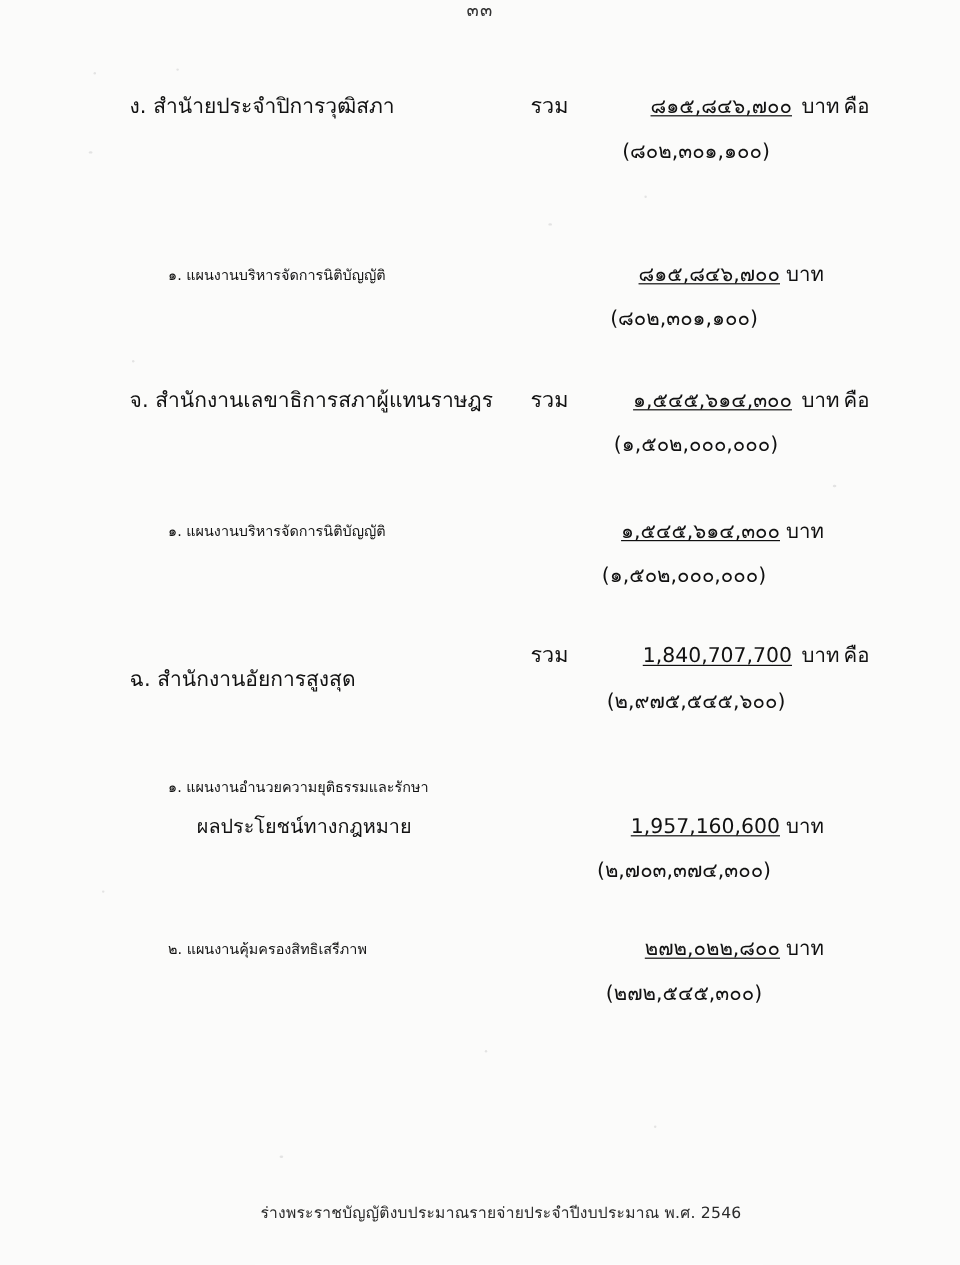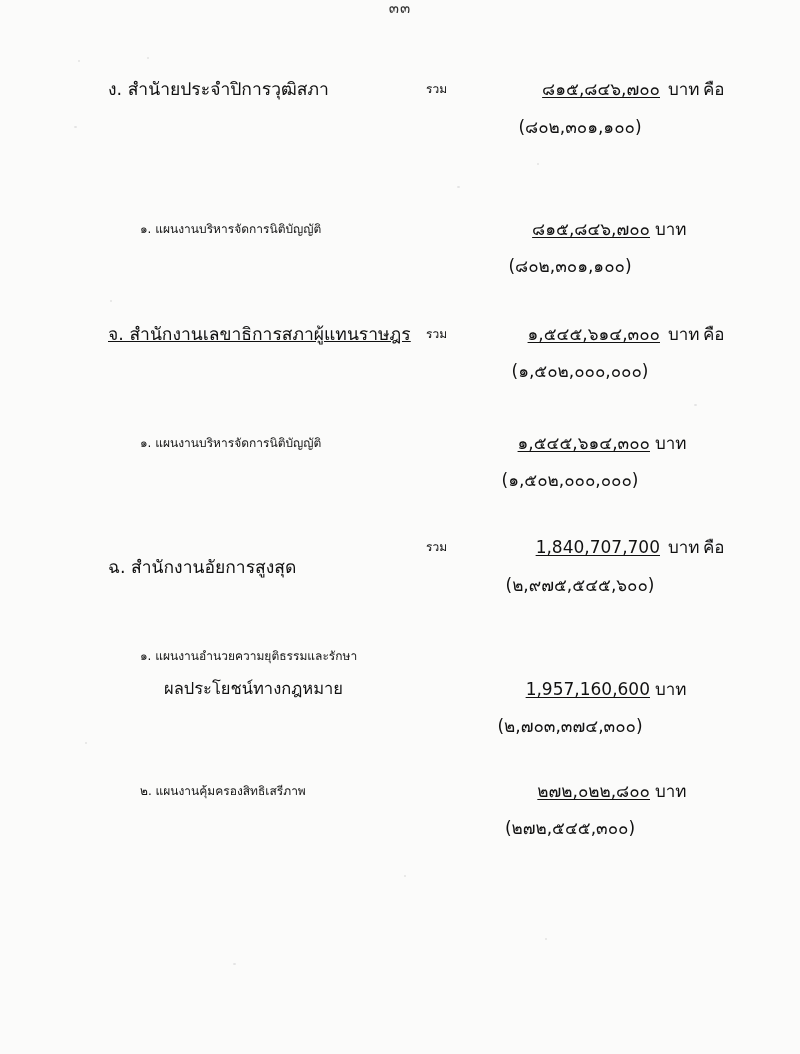--- a/index.html
+++ b/index.html
@@ -62,22 +62,22 @@
   .lvl-b {         
     left: 140px;
     font-size: 12px;
   }
   .lvl-b2 {        
     left: 164px;
     font-size: 16.5px;
     text-align: center;
   }
   .sum-label {
-    left: 426px;
-    font-size: 12px;
+    left: 442px;
+    font-size: 18px;
   }
   .amount {
     font-size: 17px;
     text-decoration: underline;
     text-underline-offset: 2px;
   }
   .amount-a {      
     left: 500px;
     width: 160px;
     text-align: right;
@@ -150,21 +150,21 @@
     </div>
 
     <div class="row">
       <div class="cell lvl-b" style="top:160px;">๑. แผนงานบริหารจัดการนิติบัญญัติ</div>
       <div class="cell amount amount-b" style="top:160px;">๘๑๕,๘๔๖,๗๐๐</div>
       <div class="cell unit unit-b" style="top:160px;">บาท</div>
       <div class="cell paren paren-b" style="top:197px;">(๘๐๒,๓๐๑,๑๐๐)</div>
     </div>
 
     <div class="row">
-      <div class="cell lvl-a" style="top:265px;text-decoration:underline;">จ. สำนักงานเลขาธิการสภาผู้แทนราษฎร</div>
+      <div class="cell lvl-a" style="top:265px;">จ. สำนักงานเลขาธิการสภาผู้แทนราษฎร</div>
       <div class="cell sum-label" style="top:265px;">รวม</div>
       <div class="cell amount amount-a" style="top:265px;">๑,๕๔๕,๖๑๔,๓๐๐</div>
       <div class="cell unit unit-a" style="top:265px;">บาท</div>
       <div class="cell word" style="top:265px;">คือ</div>
       <div class="cell paren paren-a" style="top:302px;">(๑,๕๐๒,๐๐๐,๐๐๐)</div>
     </div>
 
     <div class="row">
       <div class="cell lvl-b" style="top:374px;">๑. แผนงานบริหารจัดการนิติบัญญัติ</div>
       <div class="cell amount amount-b" style="top:374px;">๑,๕๔๕,๖๑๔,๓๐๐</div>
@@ -191,14 +191,17 @@
 
     <div class="row">
       <div class="cell lvl-b" style="top:722px;">๒. แผนงานคุ้มครองสิทธิเสรีภาพ</div>
       <div class="cell amount amount-b" style="top:722px;">๒๗๒,๐๒๒,๘๐๐</div>
       <div class="cell unit unit-b" style="top:722px;">บาท</div>
       <div class="cell paren paren-b" style="top:759px;">(๒๗๒,๕๔๕,๓๐๐)</div>
     </div>
 
   </div>
 
+  <div class="footer">
+    <span class="footer-inner">ร่างพระราชบัญญัติงบประมาณรายจ่ายประจำปีงบประมาณ พ.ศ. 2546</span>
+  </div>
 
 </div>
 
 </body></html>

